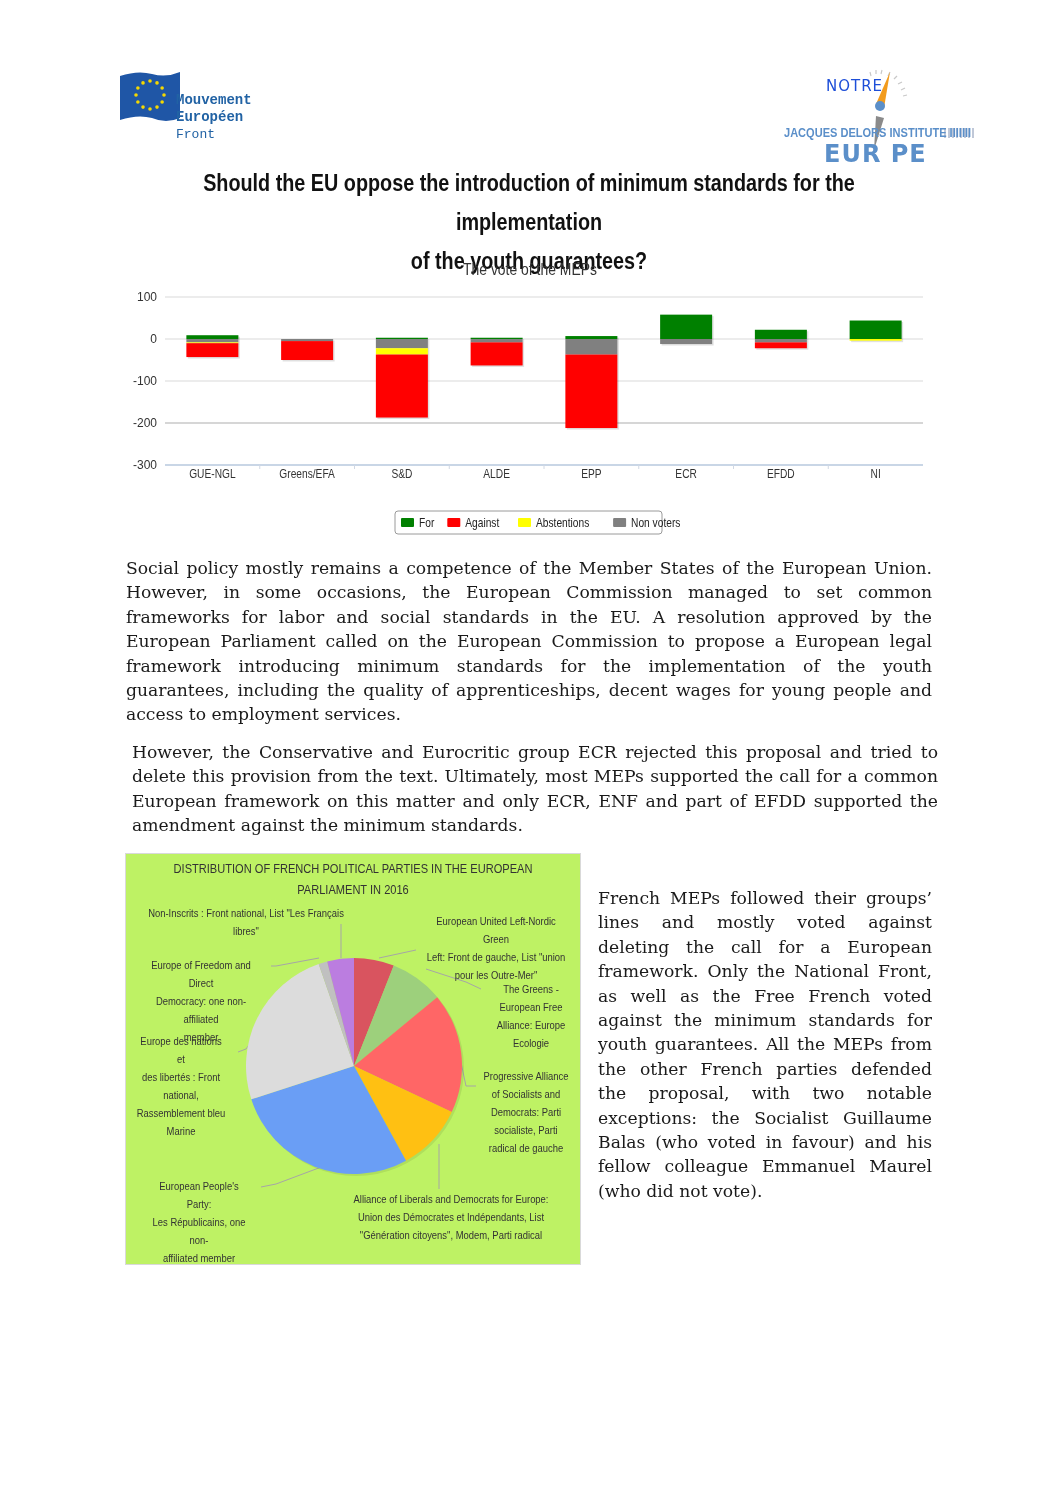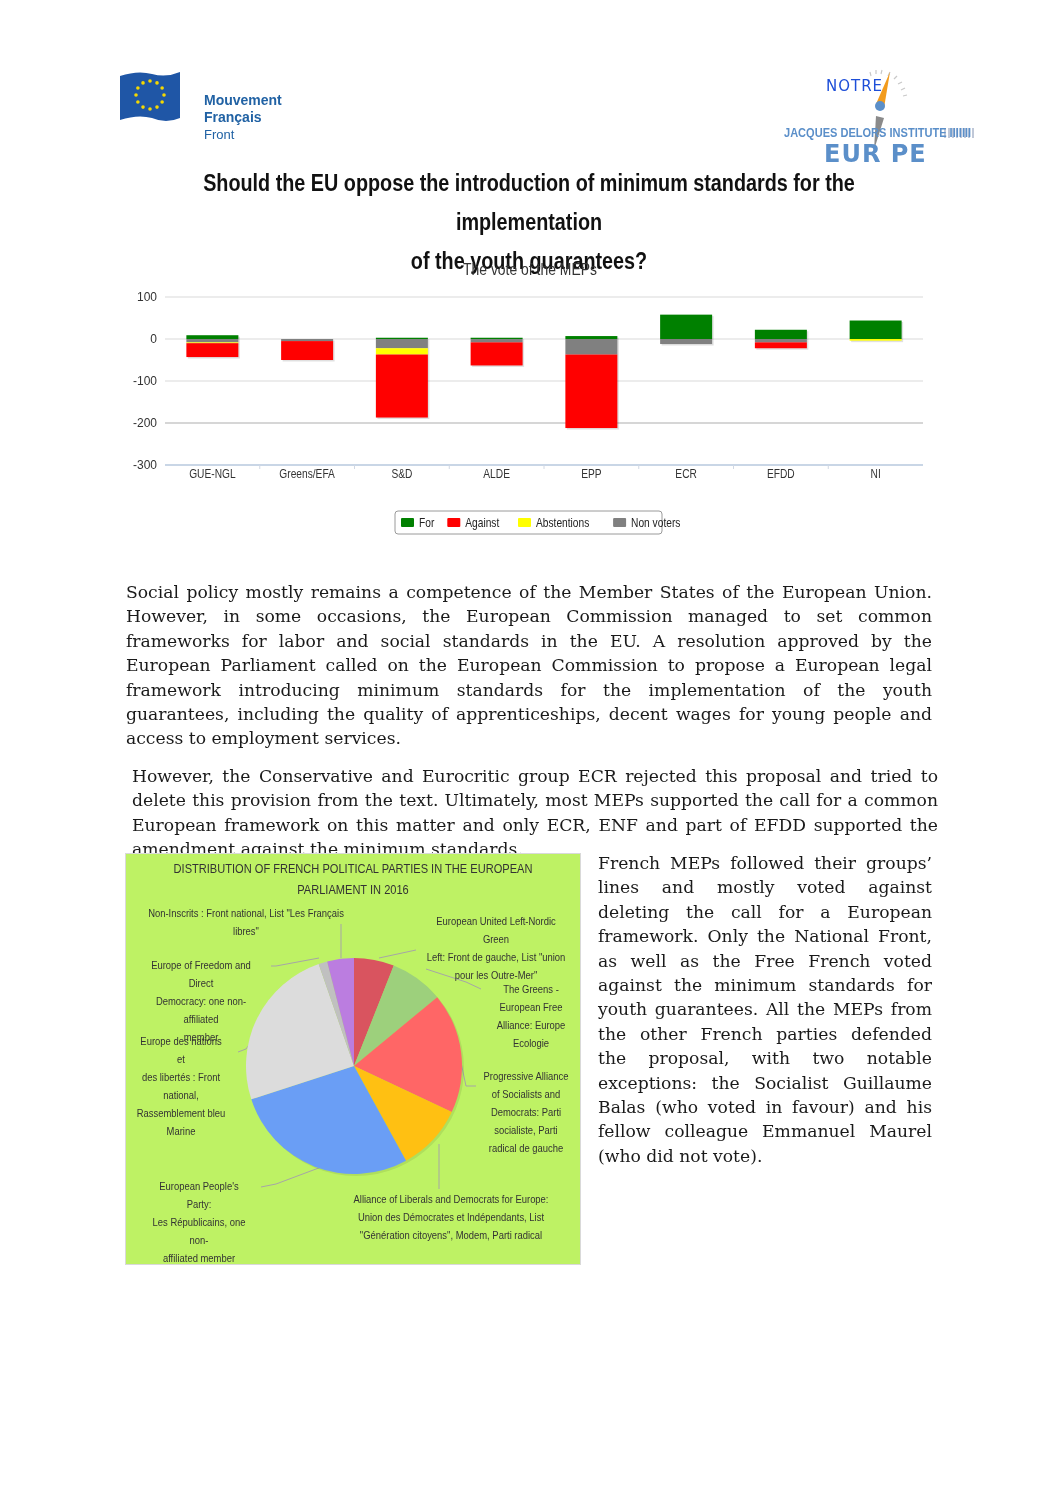--- a/index.html
+++ b/index.html
@@ -1,37 +1,37 @@
 <!DOCTYPE html>
 <html><head>
 <meta charset="utf-8">
 <style>
   html, body { margin:0; padding:0; background:#ffffff; }
   body { width:1058px; height:1497px; position:relative; overflow:hidden; font-family:"DejaVu Serif", serif; color:#1a1a1a; }
   .abs { position:absolute; }
   
   #logo-left { left:118px; top:70px; width:180px; height:75px; }
   #logo-left .flag { position:absolute; left:0; top:0; width:64px; height:52px; }
-  #logo-left .txt { position:absolute; left:86px; top:22px; font-family:Liberation Sans, sans-serif; color:#2162a4; line-height:17px; }
+  #logo-left .txt { position:absolute; left:58px; top:22px; font-family:Liberation Mono, monospace; color:#2162a4; line-height:17px; }
   #logo-left .txt .b { font-weight:bold; font-size:14px; }
   #logo-left .txt .n { font-size:13px; }
   #logo-right { left:780px; top:66px; width:210px; height:90px; }
   #logo-right .l1 { position:absolute; left:46px; top:11px; font-family:"DejaVu Sans", sans-serif; font-weight:normal; font-size:15px; color:#1d4ed8; letter-spacing:1px; }
   #logo-right .l2 { position:absolute; left:44px; top:26px; font-family:"DejaVu Sans", sans-serif; font-weight:bold; font-size:24px; color:#5b8fc9; letter-spacing:1px;margin-top:48px; }
   #logo-right .l3 { position:absolute; left:4px; top:60px; font-family:"Liberation Sans", sans-serif; font-weight:bold; font-size:12px; color:#5b8fc9; transform:scaleX(0.92); transform-origin:left; white-space:nowrap; }
   #logo-right svg { position:absolute; left:0; top:0; }
   
   #title { left:120px; top:164px; width:818px; text-align:center; font-family:"Liberation Sans", sans-serif; font-weight:bold; font-size:23px; line-height:39px; transform:scaleX(0.86); transform-origin:center; color:#111; }
   
   #bar-chart { left:120px; top:250px; width:820px; height:295px; }
   
-  .para { font-family:"DejaVu Serif", serif; font-size:17.2px; line-height:24.4px; text-align:justify; color:#1a1a1a;margin-top:24px; }
+  .para { font-family:"DejaVu Serif", serif; font-size:17.2px; line-height:24.4px; text-align:justify; color:#1a1a1a; }
   #para1 { left:126px; top:556px; width:806px; }
   #para2 { left:132px; top:740px; width:806px; }
-  #para3 { left:598px; top:827px; width:334px; }
+  #para3 { left:598px; top:886px; width:334px; }
   
   #pie-box { left:125px; top:853px; width:454px; height:410px; border:1px solid #d9d9d9; background:#bef264; }
   .pie-label { position:absolute; font-family:"Liberation Sans", sans-serif; font-size:11.5px; line-height:18px; text-align:center; color:#333; transform:scaleX(0.82); }
   .pie-title { position:absolute; left:0; top:4px; width:454px; text-align:center; font-family:"Liberation Sans", sans-serif; font-size:13.5px; line-height:21px; color:#333; transform:scaleX(0.82); }
 </style>
 </head>
 <body>
 
 <div id="logo-left" class="abs">
   <svg class="flag" viewBox="0 0 64 52">
@@ -46,21 +46,21 @@
         <circle cx="18" cy="25" r="1.8"></circle>
         <circle cx="19.875644347017857" cy="18.000000000000004" r="1.8"></circle>
         <circle cx="24.999999999999993" cy="12.875644347017863" r="1.8"></circle>
         <circle cx="31.999999999999996" cy="11" r="1.8"></circle>
         <circle cx="39" cy="12.87564434701786" r="1.8"></circle>
         <circle cx="44.12435565298214" cy="17.999999999999993" r="1.8"></circle>
       </g>
   </svg>
   <div class="txt">
     <div class="b">Mouvement</div>
-    <div class="b">Français</div>
+    <div class="b">Européen</div>
     <div class="n">Front</div>
   </div>
 </div>
 
 <div id="logo-right" class="abs">
   <svg width="210" height="90">
     <g stroke="#c8c8c8" stroke-width="1.2">
       <line x1="90" y1="6" x2="91" y2="10"></line>
         <line x1="96" y1="4" x2="96" y2="8"></line>
         <line x1="102" y1="4" x2="101" y2="8"></line>

